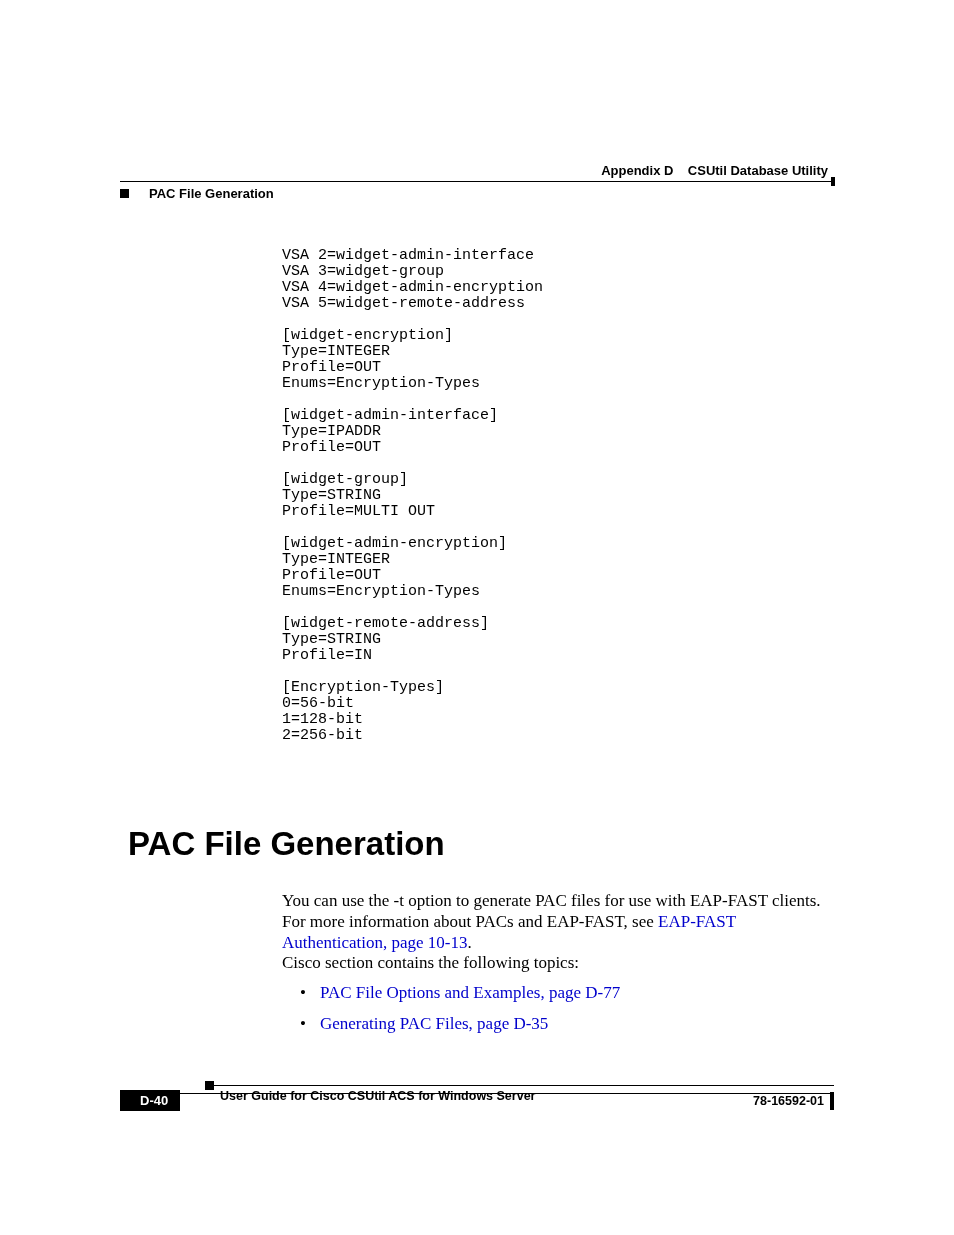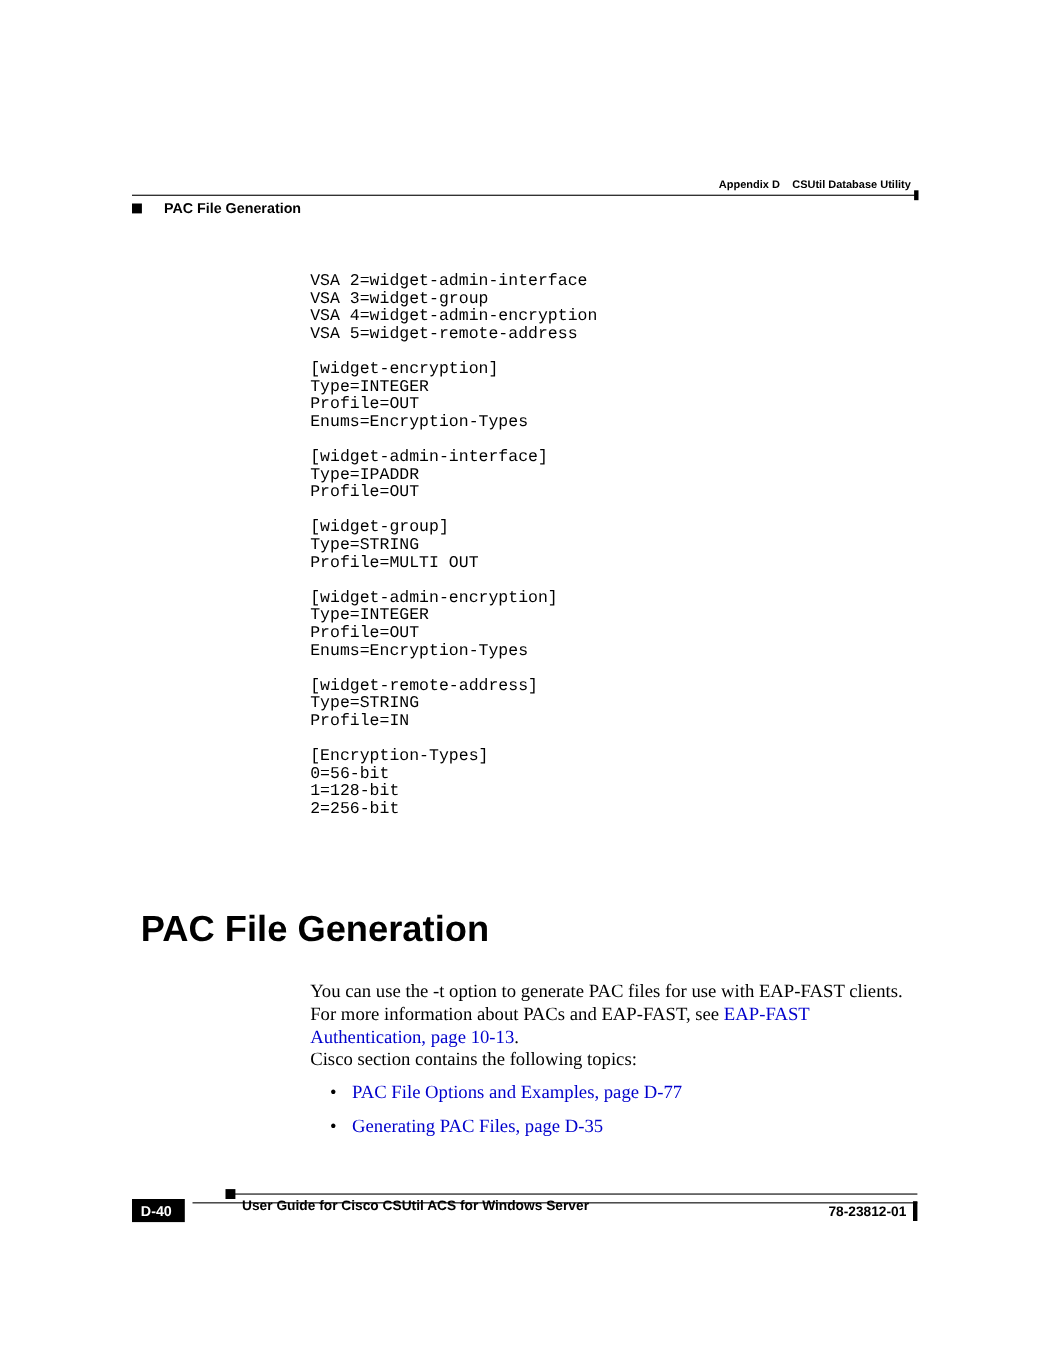--- a/index.html
+++ b/index.html
@@ -15,21 +15,21 @@
   .header {
     position: absolute;
     top: 163px;
     left: 120px;
     right: 120px;
   }
   .appendix-line {
     text-align: right;
     font-family: Arial, Helvetica, sans-serif;
     font-weight: bold;
-    font-size: 10px;
+    font-size: 13px;
     padding-right: 6px;
   }
   .header-rule-top {
     border-top: 1px solid #000;
     margin-top: 3px;
     position: relative;
   }
   .header-rule-top::after {
     content: "";
     position: absolute;
@@ -132,21 +132,21 @@
     justify-content: space-between;
     align-items: center;
     margin-top: 6px;
   }
   .page-badge {
     background: #000;
     color: #fff;
     font-family: Arial, Helvetica, sans-serif;
     font-weight: bold;
     font-size: 13px;
-    padding: 3px 12px 3px 8px;
+    padding: 3px 12px 3px 20px;
   }
   .doc-id-wrap {
     display: flex;
     align-items: center;
   }
   .doc-id {
     font-family: Arial, Helvetica, sans-serif;
     font-weight: bold;
     font-size: 12.5px;
     margin-right: 6px;
@@ -232,18 +232,18 @@
 </div>
 
 <div class="footer">
   <div class="footer-rule"></div>
   <div class="footer-title">User Guide for Cisco CSUtil ACS for Windows Server</div>
   <div style="position:relative;">
     <div class="footer-hr2"></div>
     <div class="footer-bottom" style="position:relative; top:-20px;">
       <div class="page-badge">D-40</div>
       <div class="doc-id-wrap">
-        <div class="doc-id">78-23812-01</div>
+        <div class="doc-id">78-16592-01</div>
         <div class="end-bar"></div>
       </div>
     </div>
   </div>
 </div>
 
 </body></html>

